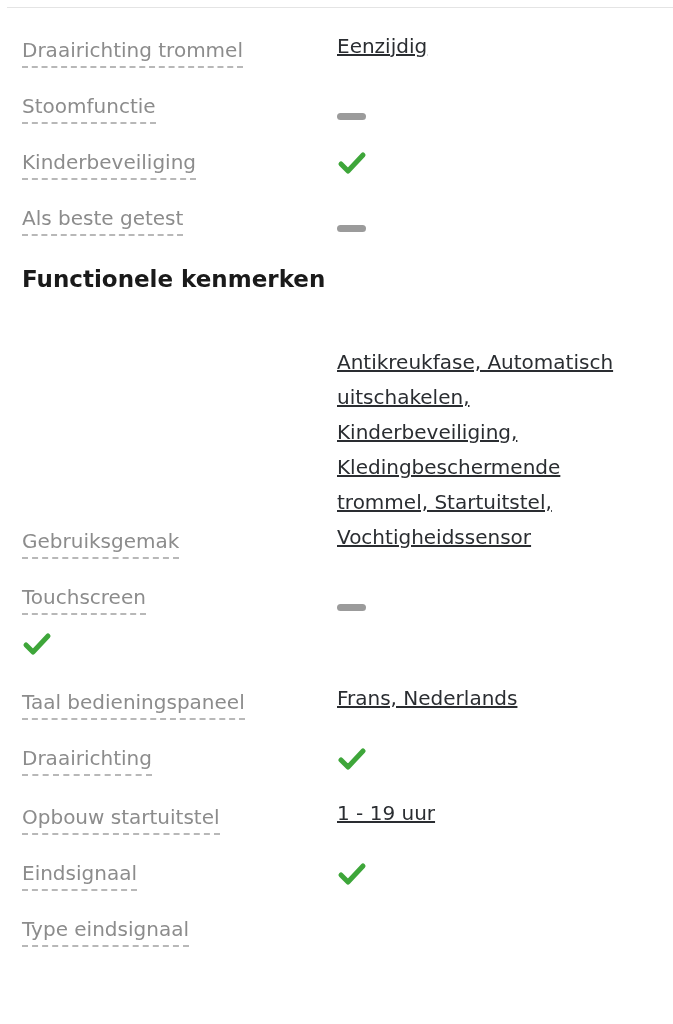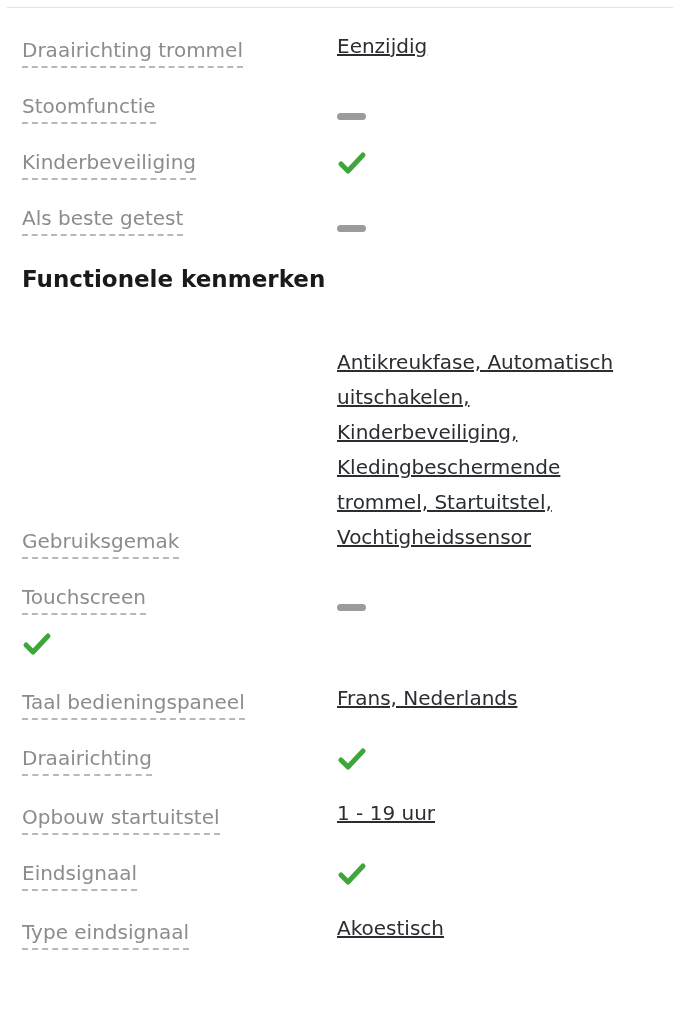--- a/index.html
+++ b/index.html
@@ -176,16 +176,15 @@
       <svg class="check-icon" width="30" height="25" viewBox="0 0 30 25">
         <path d="M4 13 L11 20 L26 4" fill="none" stroke="currentColor" stroke-width="5" stroke-linecap="round" stroke-linejoin="round"></path>
       </svg>
     </div>
   </div>
 
   <div class="spec-row">
     <div class="row-label">
       <span class="label-text">Type eindsignaal</span>
     </div>
-    <div class="row-value">Akoestisch</div>
   </div>
 
 </div>
 
 </body></html>

